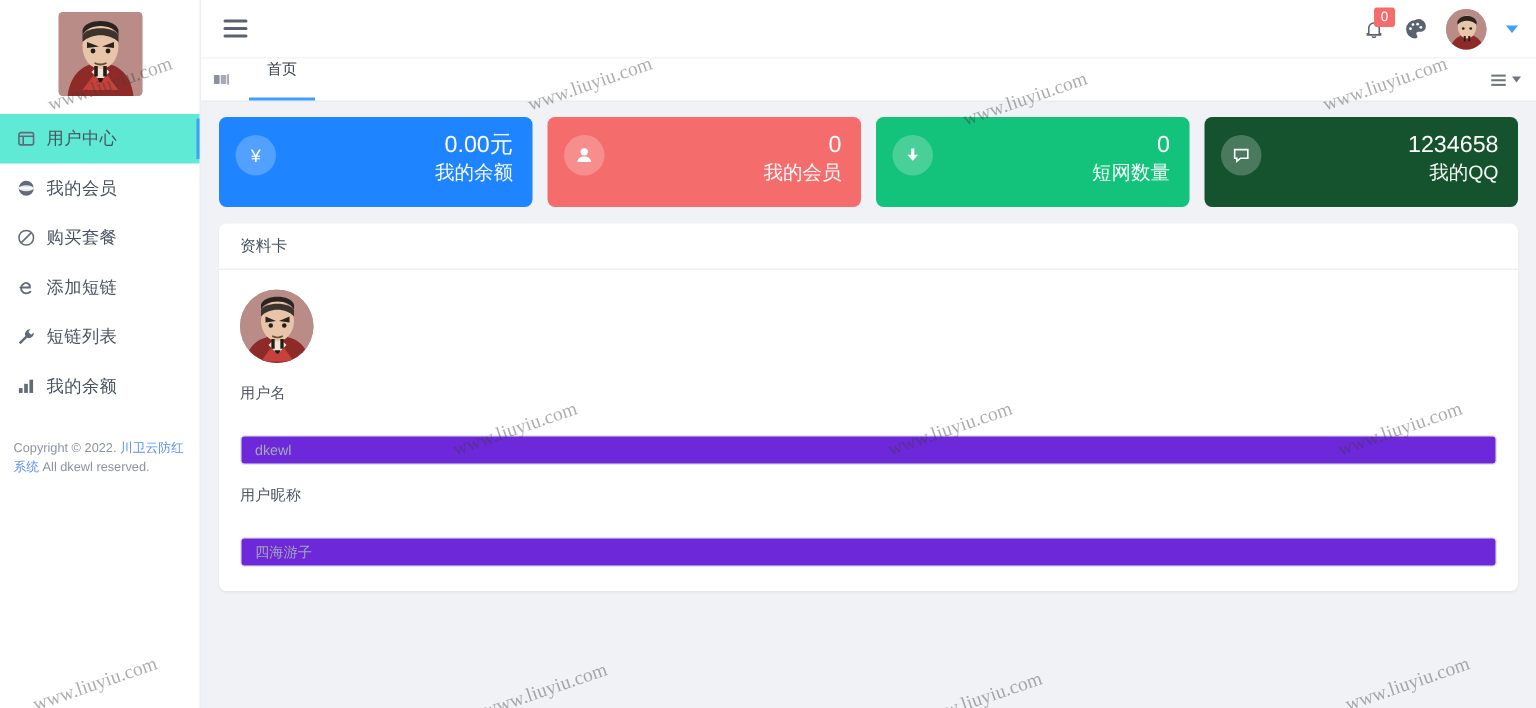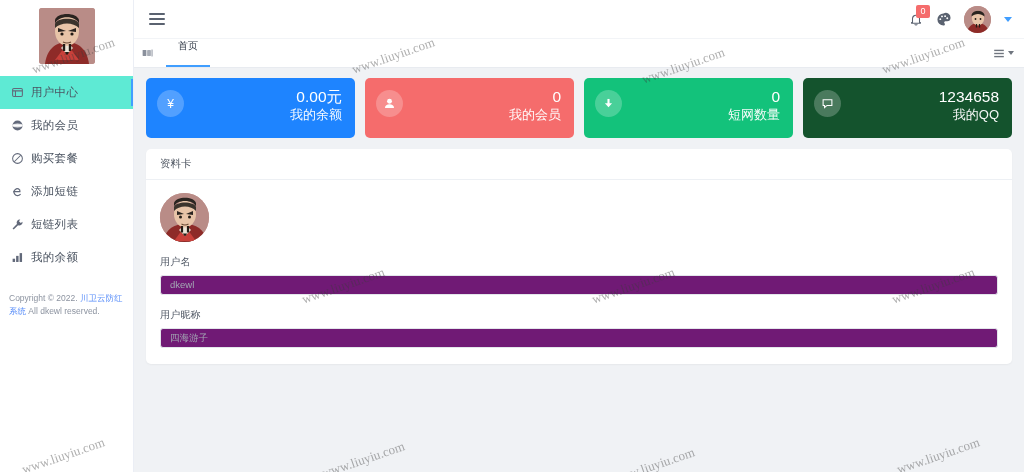--- a/index.html
+++ b/index.html
@@ -126,23 +126,23 @@
 
   .profile-avatar {
     width: 49px; height: 49px; border-radius: 50%; overflow: hidden;
     background: #C4908C; display: block;
   }
   .welcome-text { font-size: 10px; color: #4E5663; margin-top: 11px; letter-spacing: .2px; }
 
   .field-group { margin-top: 13px; }
   .field-label { font-size: 10px; color: #4E5663; margin-bottom: 5px; letter-spacing: .2px; }
   .field-input {
-    width: 100%; height: 20px; background: #701a75; border: 1px solid #E3E6EB;
+    width: 100%; height: 20px; background: #6d28d9; border: 1px solid #E3E6EB;
     border-radius: 3px; padding: 0 9px; font-size: 9.5px; color: #A3A9B4;
-    font-family: "Liberation Sans", sans-serif; outline: none;
+    font-family: "Liberation Sans", sans-serif; outline: none; margin-top: 16px;
   }
 
   .notice {
     background: #FDE2E2; border-radius: 3px; padding: 9px 24px 10px 11px;
     position: relative; font-size: 9.5px; line-height: 1.72; color: #F56C6C;
   }
   .notice b { font-weight: bold; }
   .notice-close {
     position: absolute; right: 9px; top: 9px; font-size: 11px;
     color: #E59A9A; cursor: pointer; line-height: 1;

